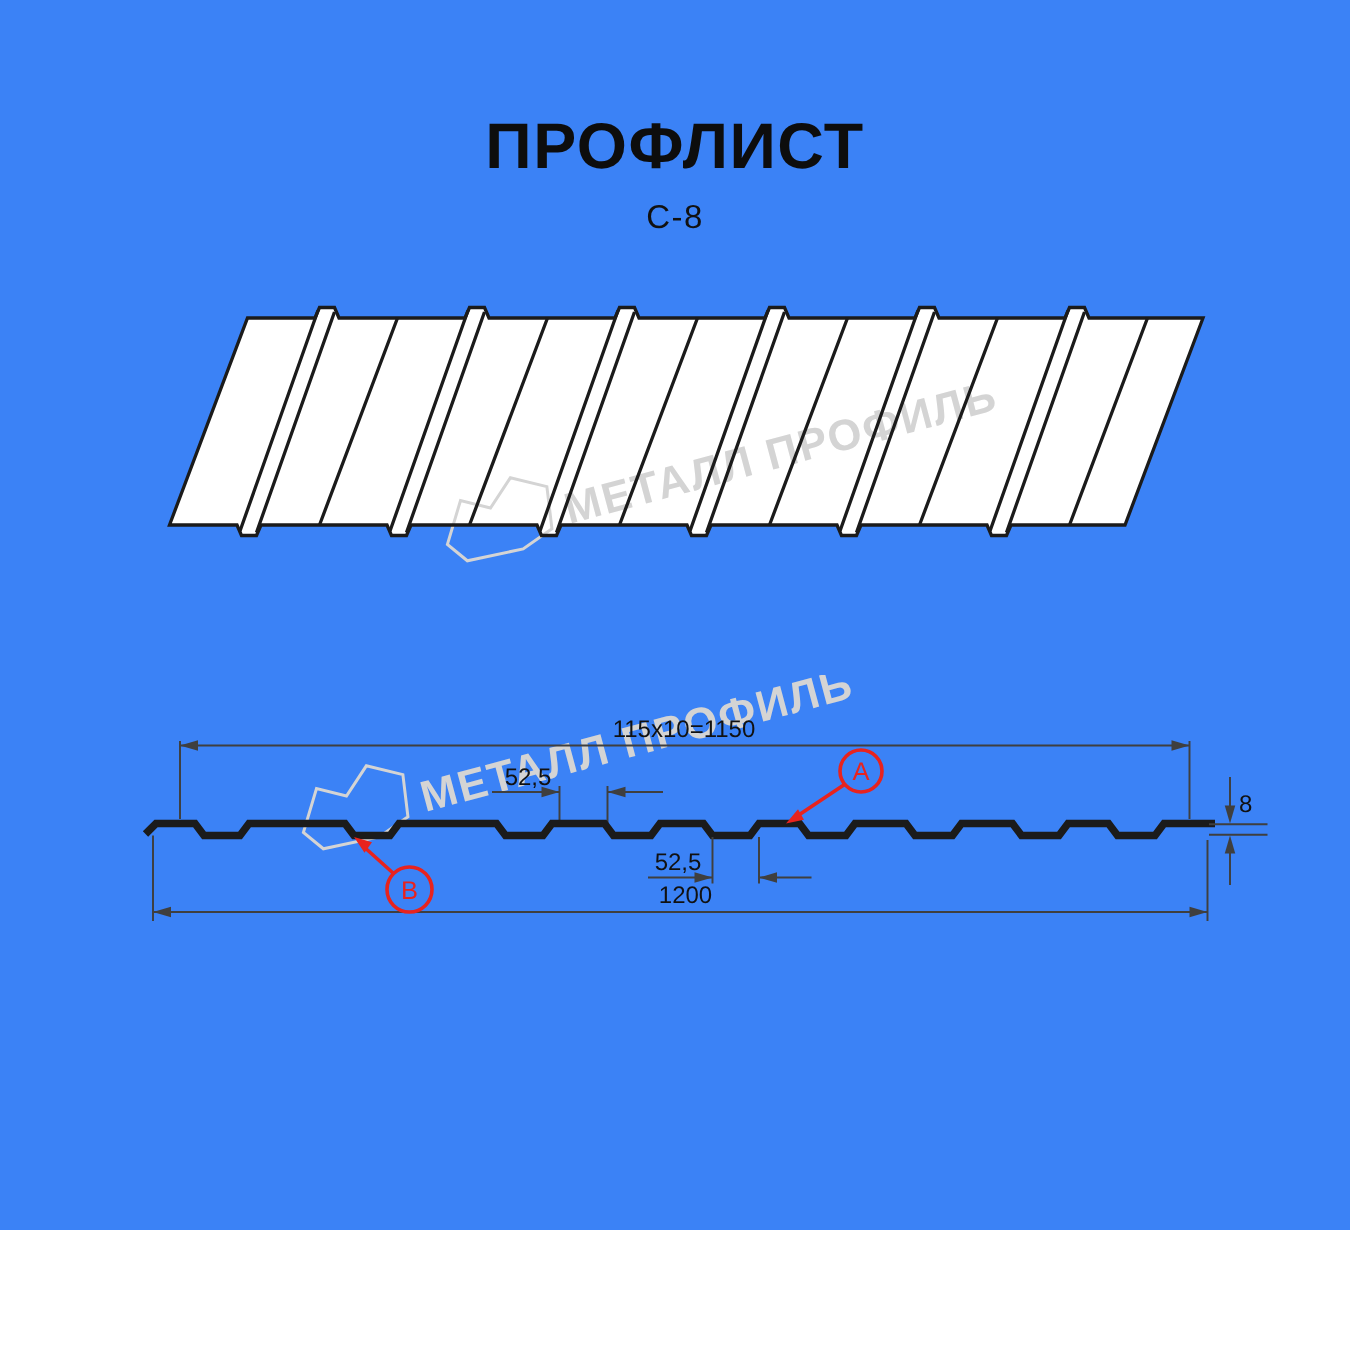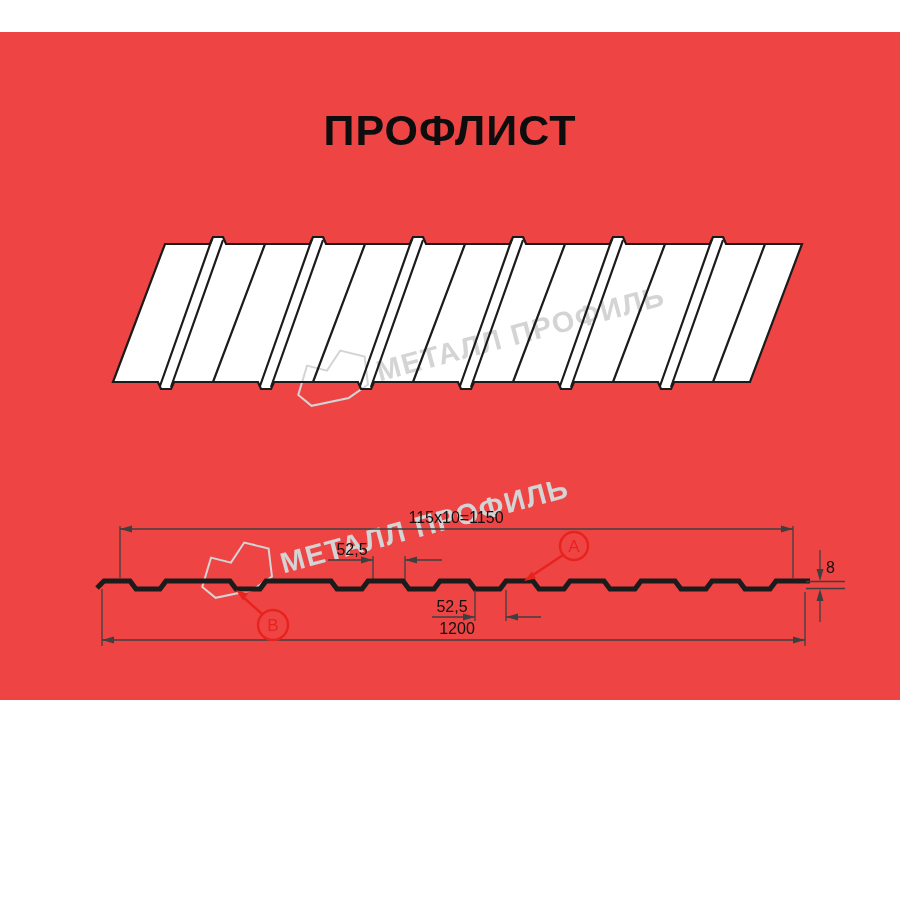--- a/index.html
+++ b/index.html
@@ -1,18 +1,18 @@
 <!DOCTYPE html>
 <html><head>
 <meta charset="utf-8">
 <style>
   * { margin:0; padding:0; box-sizing:border-box; }
   html,body { width:900px; height:900px; background:#fff; overflow:hidden;
               font-family:"Liberation Sans", sans-serif; }
-  .page { position:relative; width:900px; height:668px; background:#ef4444;margin-top:32px; }
+  .page { position:relative; width:900px; height:820px; background:#3b82f6; }
   .title { position:absolute; top:74px; left:0; width:900px; text-align:center;
            font-size:43px; font-weight:700; letter-spacing:1px; color:#0d0d0d; }
   .subtitle { position:absolute; top:132px; left:0; width:900px; text-align:center;
               font-size:22px; font-weight:400; letter-spacing:1px; color:#111; }
   .footer-note { position:absolute; top:795px; left:0; width:900px; text-align:center;
                  font-size:20px; font-weight:700; letter-spacing:0.6px; color:#1a1a1a; }
   svg { position:absolute; left:0; display:block; }
   #svg3d { top:185px; }
   #svgsec { top:450px; }
   .ink { stroke:#1b1b1b; fill:none; stroke-width:2.2; }
@@ -25,20 +25,21 @@
   .red { stroke:#e8231e; fill:none; stroke-width:2.4; }
   .redhead { fill:#e8231e; stroke:none; }
   .redtext { fill:#e8231e; font-size:17px; font-weight:400; }
 </style>
 </head>
 <body>
 
 <div class="page">
 
   <div class="title">ПРОФЛИСТ</div>
+  <div class="subtitle">С-8</div>
 
   <svg id="svg3d" width="900" height="215" viewBox="0 185 900 215">
 
     <path fill="#ffffff" stroke="none" d="M 113,350 H 158 l 3,7 h 10 l 3,-7 H 258 l 3,7 h 10 l 3,-7 H 358 l 3,7 h 10 l 3,-7 H 458 l 3,7 h 10 l 3,-7 H 558 l 3,7 h 10 l 3,-7 H 658 l 3,7 h 10 l 3,-7 H 750 L 802,212 H 726 l -3,-7 h -10 l -3,7 H 626 l -3,-7 h -10 l -3,7 H 526 l -3,-7 h -10 l -3,7 H 426 l -3,-7 h -10 l -3,7 H 326 l -3,-7 h -10 l -3,7 H 226 l -3,-7 h -10 l -3,7 H 165 Z"></path>
 
     <g transform="translate(290,332) rotate(-15)">
       <path class="wm-outline" d="M 0,32 L 16,6 L 34,16 L 52,0 L 74,12 L 70,40 L 48,48 L 10,46 Z"></path>
       <text class="wm" x="82" y="40" font-size="29" font-weight="700" textLength="296">МЕТАЛЛ ПРОФИЛЬ</text>
     </g>
 

